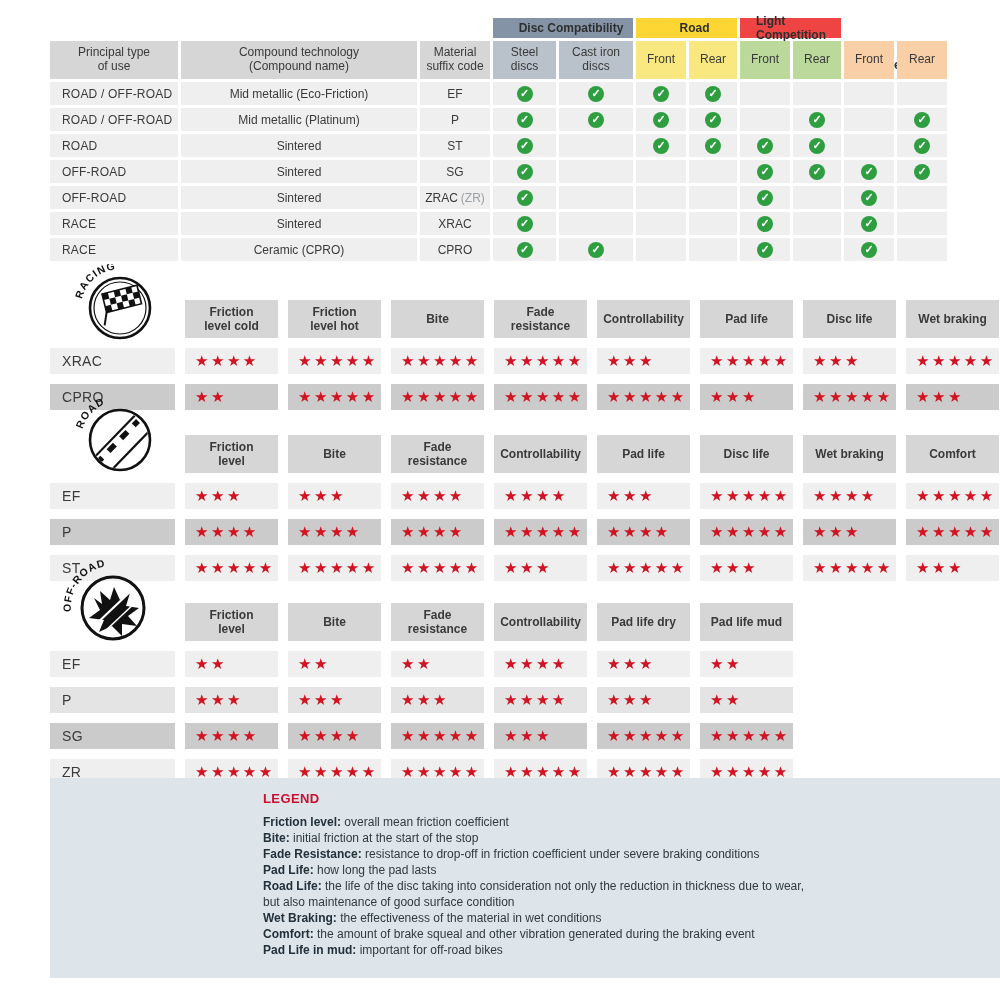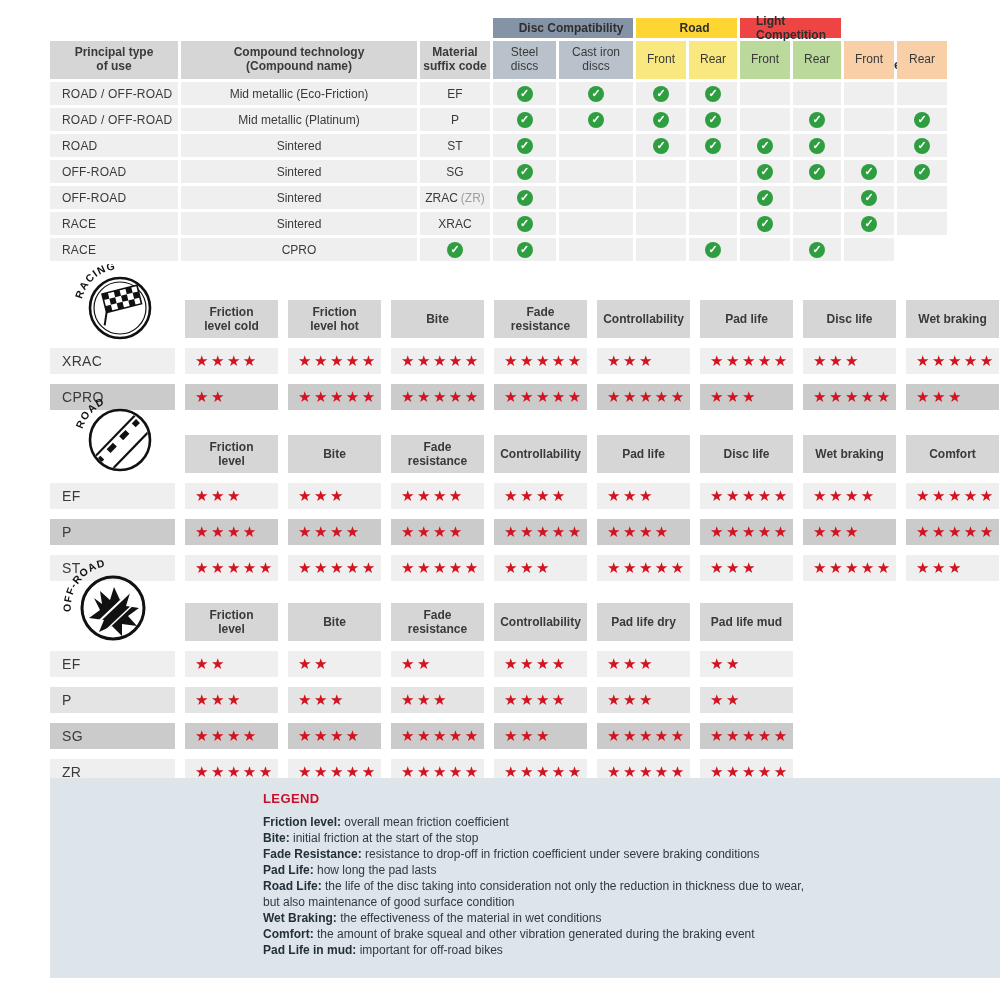--- a/index.html
+++ b/index.html
@@ -13,21 +13,21 @@
   .spacer{background:transparent;}
   .ghdr{display:flex;align-items:center;justify-content:center;font-weight:bold;color:#2e2e2e;font-size:12px;padding-left:16px;}
   .g0{background:#8494a6;}
   .g1{background:#fdd633;}
   .g2{background:#ef4444;}
   .g3{background:#f0a263;}
   .s0{background:#b9c2cb;}
   .s1{background:#f9e87f;}
   .s2{background:#bad99b;}
   .s3{background:#f8cfa7;}
-  .hdr{background:#d6d6d6;font-weight:bold;}
+  .hdr{background:#d6d6d6;font-weight:normal;}
   .hdr,.sub{display:flex;align-items:center;justify-content:center;text-align:center;white-space:pre-line;line-height:1.15;}
   .cell{background:#efefef;display:flex;align-items:center;justify-content:center;}
   .use{justify-content:flex-start;padding-left:12px;letter-spacing:.2px;}
   .chk{width:16px;height:16px;border-radius:50%;background:#2e9e41;color:#fff;font-size:11px;font-weight:bold;
     display:flex;align-items:center;justify-content:center;line-height:1;}
   .note{color:#98a0a6;margin-left:3px;}
 
   
   .rgrid{position:absolute;display:grid;gap:10px;font-size:12px;}
   #racing-table{left:50px;top:300px;grid-template-columns:125px repeat(8,93px);grid-template-rows:38px repeat(2,26px);}
@@ -208,20 +208,21 @@
       <div class="cell"></div>
       <div class="cell">
         <div class="chk">✓</div>
       </div>
       <div class="cell"></div>
       <div class="cell">
         <div class="chk">✓</div>
       </div>
       <div class="cell"></div>
       <div class="cell use">RACE</div>
+      <div class="cell">Ceramic (CPRO)</div>
       <div class="cell">
         <div>CPRO</div>
       </div>
       <div class="cell">
         <div class="chk">✓</div>
       </div>
       <div class="cell">
         <div class="chk">✓</div>
       </div>
       <div class="cell"></div>

